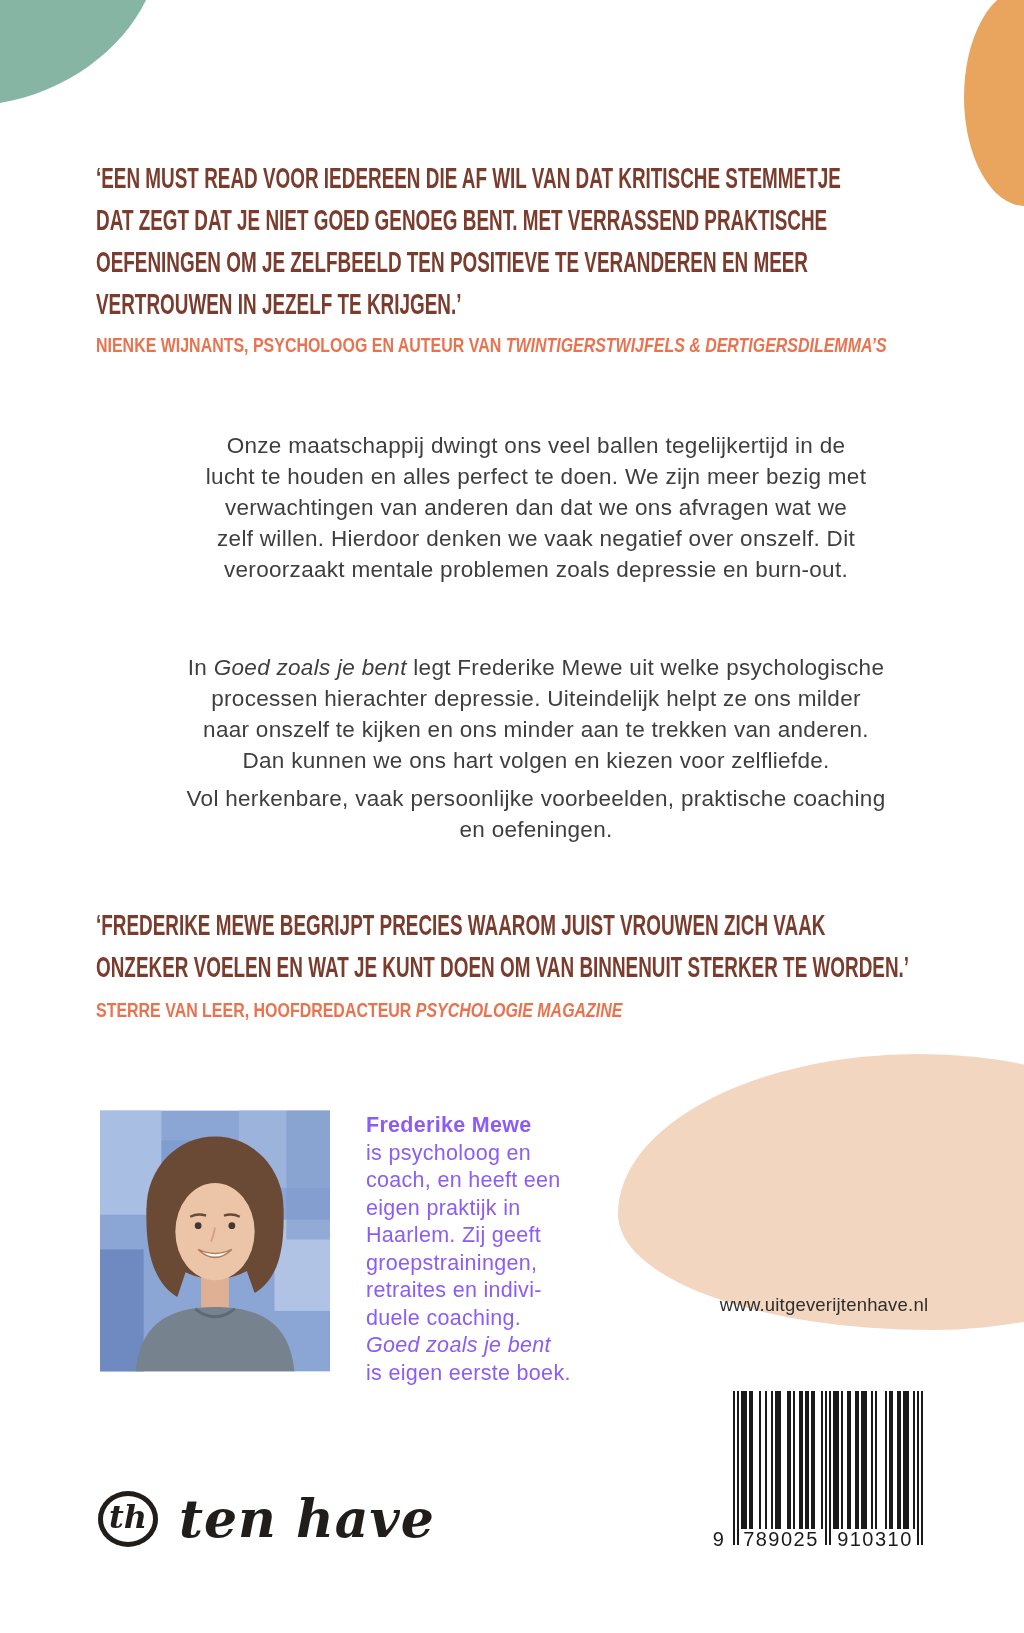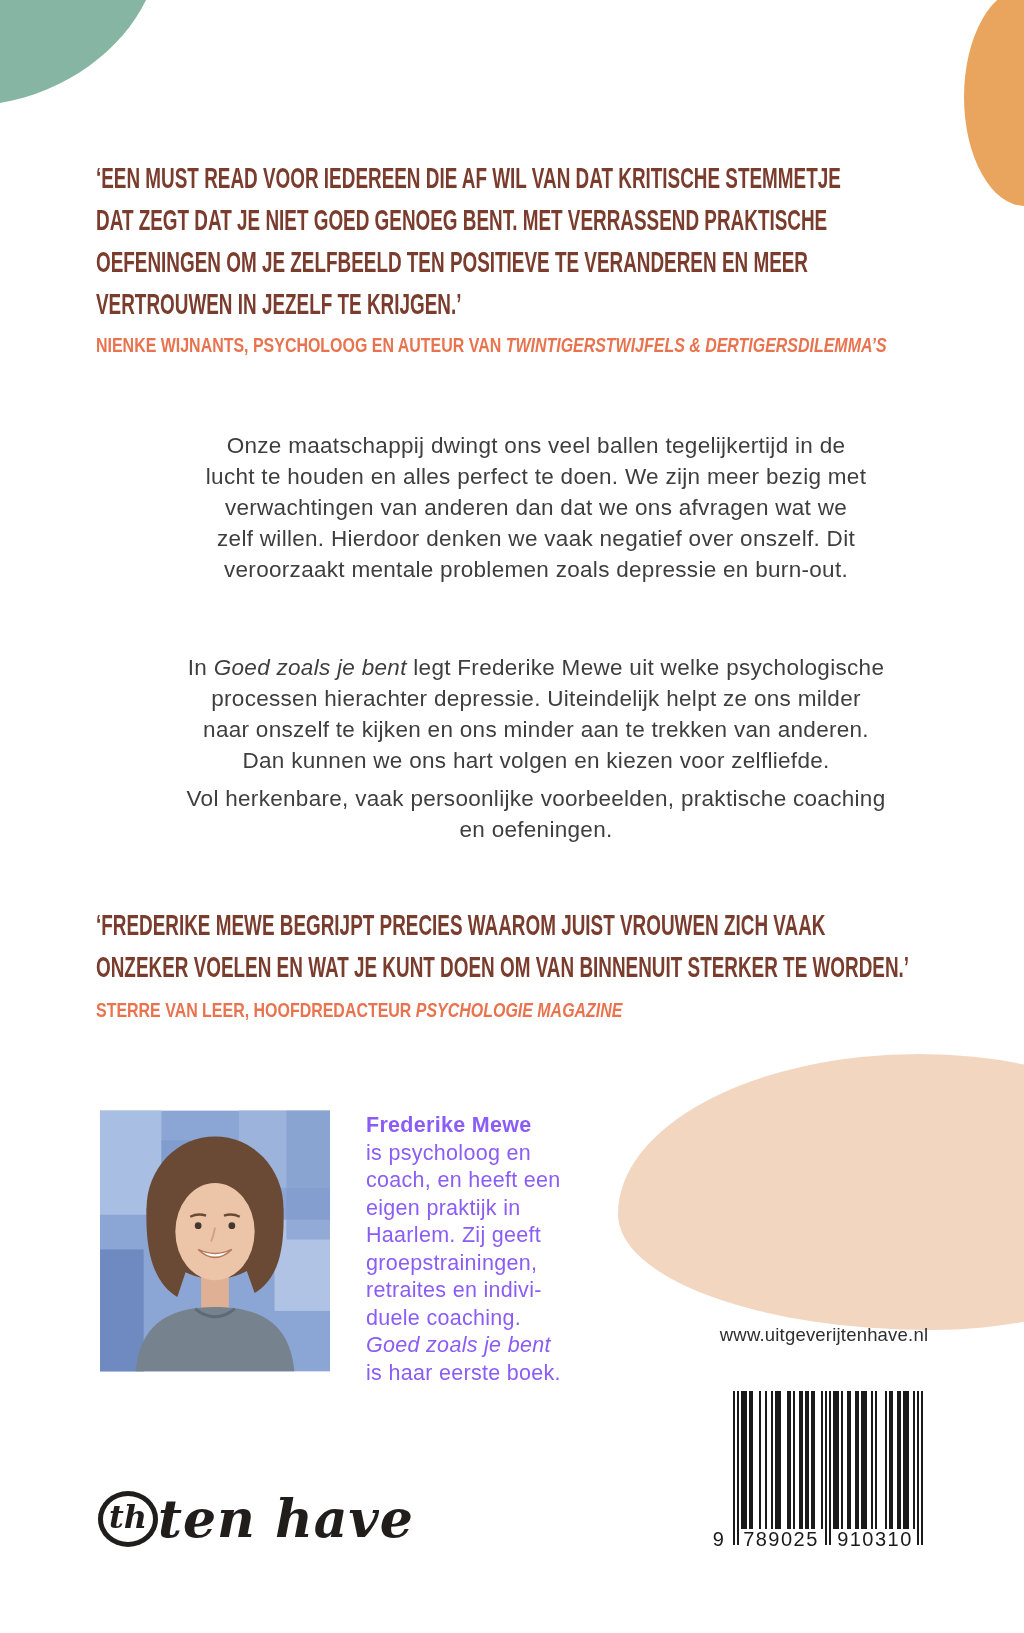--- a/index.html
+++ b/index.html
@@ -51,32 +51,32 @@
   .photo svg { display:block; }
   .bio {
     position:absolute; left:366px; top:1112px; width:235px; z-index:1;
     font-size:21.5px; line-height:27.5px; letter-spacing:0.3px; color:#8b5cf6;
   }
   .bio-name { font-weight:700; }
   .bio-mid { white-space:pre-line; }
 
   
   .logo { position:absolute; left:98px; top:1488px; z-index:1;
-    display:flex; align-items:center; gap:0; color:#201d1b; }
+    display:flex; align-items:center; gap:21px; color:#201d1b; }
   .logo-circle {
     width:60px; height:56px; border:5px solid #201d1b; border-radius:50%;
     box-sizing:border-box; display:flex; align-items:center; justify-content:center;
     font-family:"DejaVu Serif", serif; font-style:italic; font-weight:700;
     font-size:32px; overflow:visible; padding-bottom:3px;
   }
   .logo-name { font-family:"DejaVu Serif", serif; font-style:italic; font-weight:700;
     font-size:52px; letter-spacing:1px; }
 
   
-  .website { position:absolute; left:712px; top:1324px; width:224px; z-index:1;
+  .website { position:absolute; left:712px; top:1294px; width:224px; z-index:1;
     text-align:center; font-size:18.5px; letter-spacing:0.2px; color:#2e2e2e; }
   .barcode { position:absolute; left:733px; top:1391px; width:190px; height:165px; z-index:1; }
   .bars { position:absolute; left:0; top:0; width:190px; height:165px; }
   .bar { position:absolute; top:0; width:2px; height:138px; background:#1a1a1a; }
   .bar.guard { height:154px; }
   .digits { position:absolute; left:0; top:137px; width:190px; height:24px;
     font-size:20px; color:#1a1a1a; background:transparent; }
   .d { position:absolute; top:0; text-align:center; letter-spacing:1.5px; }
   .d0 { left:-24px; width:20px; }
   .d1 { left:6px;  width:84px; }
@@ -152,21 +152,21 @@
   <div class="bio">
     <div class="bio-name">Frederike Mewe</div>
     <div class="bio-mid">is psycholoog en
 coach, en heeft een
 eigen praktijk in
 Haarlem. Zij geeft
 groepstrainingen,
 retraites en indivi-
 duele coaching.</div>
     <div class="italic">Goed zoals je bent</div>
-    <div>is haar eerste boek.</div>
+    <div>is eigen eerste boek.</div>
   </div>
 
   <div class="logo">
     <div class="logo-circle">
       <span>th</span>
     </div>
     <div class="logo-name">ten have</div>
   </div>
 
   <div class="website">www.uitgeverijtenhave.nl</div>

